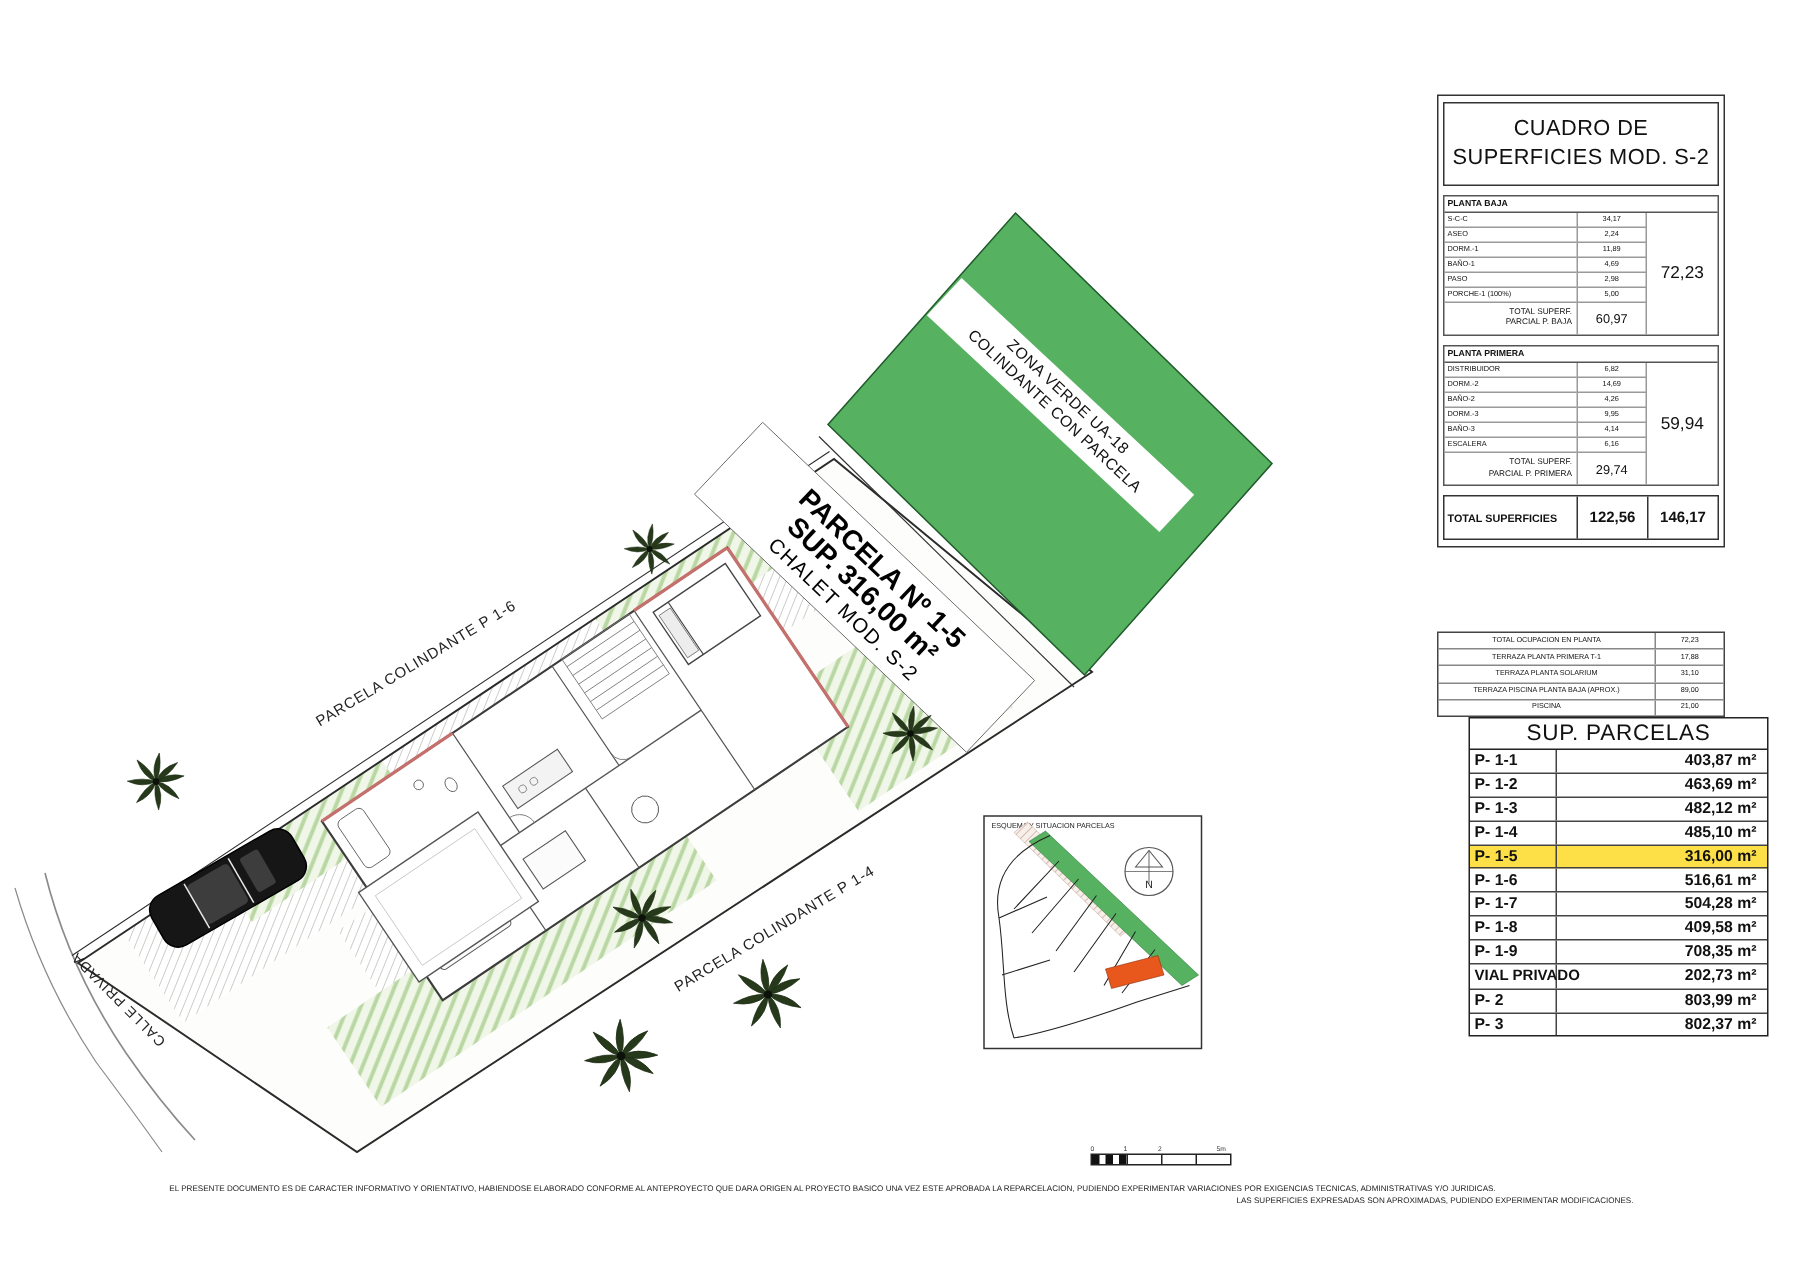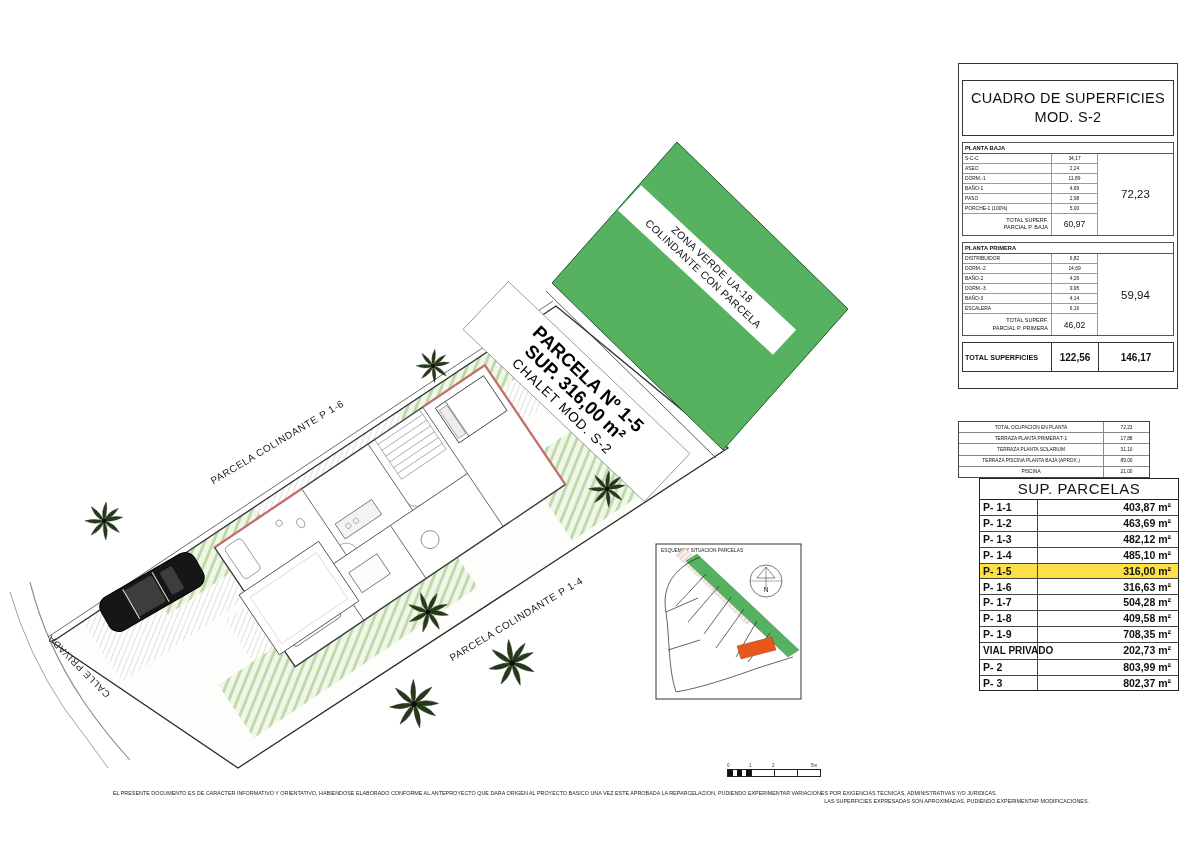--- a/index.html
+++ b/index.html
@@ -1,22 +1,22 @@
 <!DOCTYPE html>
 <html><head>
 <meta charset="utf-8">
 <style>
   html,body{margin:0;padding:0;background:#fff;}
   body{font-family:"Liberation Sans", sans-serif; color:#111;}
   .page{position:relative;width:1200px;height:849px;background:#ffffff;overflow:hidden;}
   svg text{font-family:"Liberation Sans", sans-serif;}
 
   
-  .cuadro{position:absolute;left:958px;top:63px;width:220px;border:1px solid #333;background:#fff;
-          padding:16px 3px;display:flex;flex-direction:column;gap:6px;box-sizing:border-box;}
+  .cuadro{position:absolute;left:958px;top:63px;width:192px;border:1px solid #333;background:#fff;
+          padding:4px 3px;display:flex;flex-direction:column;gap:6px;box-sizing:border-box;}
   .c-title{border:1px solid #333;text-align:center;font-size:14.5px;line-height:1.3;padding:8px 2px;letter-spacing:.3px;}
   .c-head{display:grid;grid-template-columns:88px 47px 1fr;border:1px solid #333;}
   .c-head div{display:flex;align-items:center;justify-content:center;text-align:center;padding:4px 1px;}
   .c-head .h1{font-size:9px;}
   .c-head .h2,.c-head .h3{font-size:4.8px;font-weight:bold;border-left:1px solid #333;line-height:1.3;}
   .sec{display:grid;grid-template-columns:88px 47px 1fr;border:1px solid #555;font-size:4.9px;background:#fff;}
   .sec-h{grid-column:1/4;font-weight:bold;font-size:5.8px;padding:2px 2px;border-bottom:.5px solid #555;}
   .rl{padding:2px 2px;border-bottom:.5px solid #9a9a9a;white-space:nowrap;}
   .rv{text-align:center;border-left:.5px solid #9a9a9a;border-right:.5px solid #9a9a9a;border-bottom:.5px solid #9a9a9a;padding:2px 0;}
   .tl{grid-column:1;text-align:right;font-size:5.5px;padding:3px 3px;line-height:1.4;white-space:pre-line;}
@@ -253,21 +253,21 @@
         <div class="rl">BAÑO-2</div>
         <div class="rv">4,26</div>
         <div class="rl">DORM.-3</div>
         <div class="rv">9,95</div>
         <div class="rl">BAÑO-3</div>
         <div class="rv">4,14</div>
         <div class="rl">ESCALERA</div>
         <div class="rv">6,16</div>
         <div class="tl">TOTAL SUPERF.
 PARCIAL P. PRIMERA</div>
-        <div class="tv">46,02</div>
+        <div class="tv">29,74</div>
       </div>
     <div class="gt">
       <div class="l">TOTAL SUPERFICIES</div>
       <div class="v">122,56</div>
       <div class="v">146,17</div>
     </div>
   </div>
 
   <div class="extras">
       <div class="ex-row">
@@ -310,21 +310,21 @@
         <div class="prow">
           <div class="pl">P- 1-4</div>
           <div class="pv">485,10 m²</div>
         </div>
         <div class="prow hl" style="background: #fde047;">
           <div class="pl">P- 1-5</div>
           <div class="pv">316,00 m²</div>
         </div>
         <div class="prow">
           <div class="pl">P- 1-6</div>
-          <div class="pv">316,63 m²</div>
+          <div class="pv">516,61 m²</div>
         </div>
         <div class="prow">
           <div class="pl">P- 1-7</div>
           <div class="pv">504,28 m²</div>
         </div>
         <div class="prow">
           <div class="pl">P- 1-8</div>
           <div class="pv">409,58 m²</div>
         </div>
         <div class="prow">

